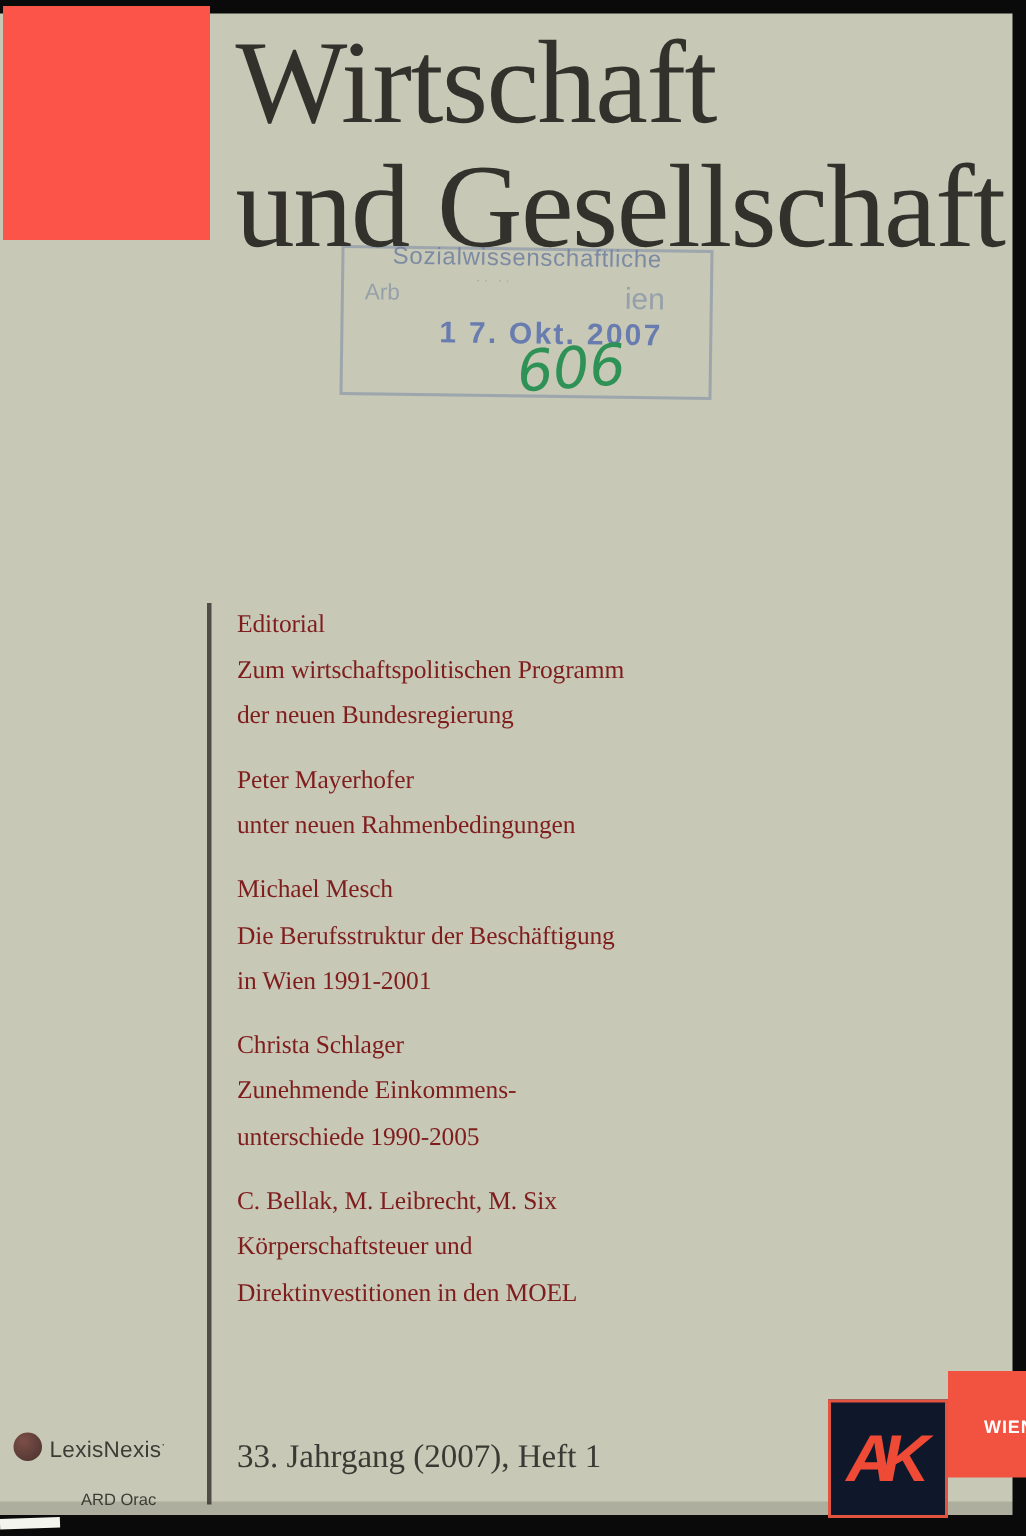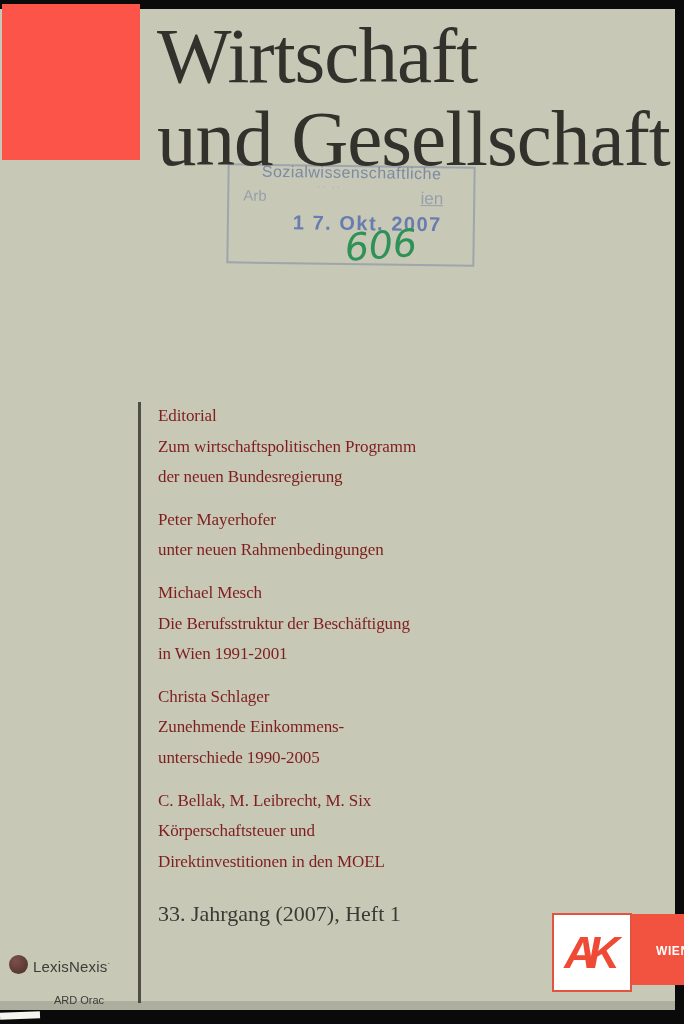--- a/index.html
+++ b/index.html
@@ -29,45 +29,45 @@
   
   .stamp{
     position:absolute;left:227px;top:165px;width:244px;height:96px;z-index:1;
     border:2px solid rgba(116,132,164,0.5);transform:rotate(0.8deg);
     font-family:"Liberation Sans","DejaVu Sans",sans-serif;
   }
   .stamp-line1{position:absolute;top:-3px;left:0;right:0;text-align:center;font-size:16px;
     letter-spacing:0.5px;color:rgba(110,127,160,0.85);}
   .stamp-mid{position:absolute;top:15px;left:88px;font-size:9px;color:rgba(110,127,160,0.45);letter-spacing:2px;}
   .stamp-arb{position:absolute;top:21px;left:14px;font-size:15px;color:rgba(110,127,160,0.55);}
-  .stamp-ien{position:absolute;top:21px;right:30px;font-size:17px;color:rgba(110,127,160,0.55);text-decoration:underline;}
+  .stamp-ien{position:absolute;top:21px;right:30px;font-size:20px;color:rgba(110,127,160,0.55);}
   .stamp-date{position:absolute;top:45px;left:64px;font-size:20px;font-weight:bold;
     letter-spacing:1.5px;color:rgba(93,115,175,0.9);white-space:nowrap;}
   .stamp-num{position:absolute;top:56px;left:116px;font-size:38px;font-style:italic;
     color:var(--note_green);transform:rotate(-5deg);font-family:"DejaVu Sans",sans-serif;}
 
   
   .toc-rule{position:absolute;left:138px;top:402px;width:3px;height:601px;background:#4f4d46;z-index:2;}
   .toc{position:absolute;left:158px;top:401px;width:430px;z-index:2;
     font-size:17px;line-height:30.6px;color:#7f1d1d;letter-spacing:-0.1px;}
   .toc-block{margin:0 0 12px 0;}
   .toc-block div{white-space:nowrap;}
 
   
-  .issue{position:absolute;left:158px;top:901px;font-size:22px;color:#3b3934;z-index:2;white-space:nowrap;}
+  .issue{position:absolute;left:158px;top:958px;font-size:22px;color:#3b3934;z-index:2;white-space:nowrap;}
 
   .lexis{position:absolute;left:6px;top:950px;width:140px;z-index:2;
     font-family:"Liberation Sans","DejaVu Sans",sans-serif;color:#3e3c37;}
   .lexis-ball{position:absolute;left:3px;top:5px;width:19px;height:19px;border-radius:50%;
     background:radial-gradient(circle at 35% 30%, #7c4f49, #49302c);}
   .lexis-name{position:absolute;left:27px;top:8px;font-size:15px;letter-spacing:0.2px;white-space:nowrap;}
   .lexis-name sup{font-size:8px;}
   .lexis-sub{position:absolute;left:48px;top:44px;font-size:11px;}
 
-  .ak-box{position:absolute;left:552px;top:913px;width:76px;height:75px;background:#ffffff;
+  .ak-box{position:absolute;left:552px;top:933px;width:76px;height:75px;background:#0f172a;
     border:2px solid #e35440;z-index:5;}
   .ak-monogram{margin-top:13px;text-align:center;font-family:"Liberation Sans","DejaVu Sans",sans-serif;
     font-size:44px;font-weight:bold;font-style:italic;color:var(--ak_red);
     letter-spacing:-8px;padding-right:8px;}
   .wien-strip{position:absolute;left:632px;top:914px;width:52px;height:71px;background:#f25240;
     z-index:6;overflow:hidden;}
   .wien-label{position:absolute;left:24px;top:30px;font-family:"Liberation Sans","DejaVu Sans",sans-serif;
     font-size:12px;font-weight:bold;color:#ffffff;letter-spacing:0.6px;white-space:nowrap;}
 </style>
 </head>

